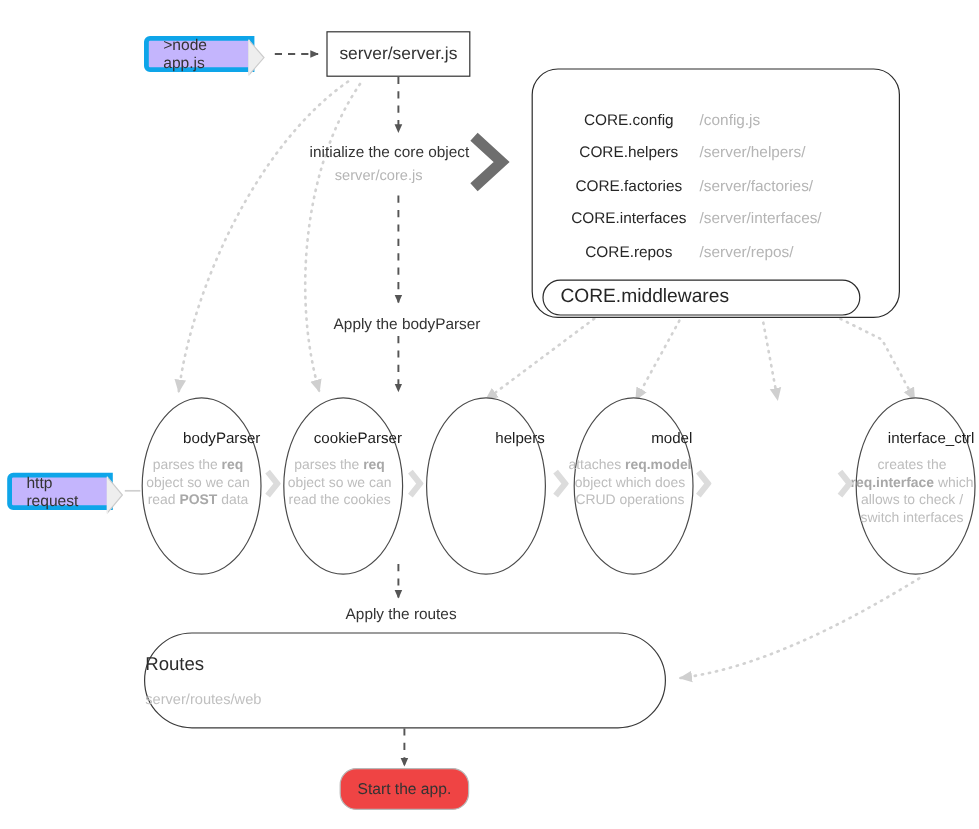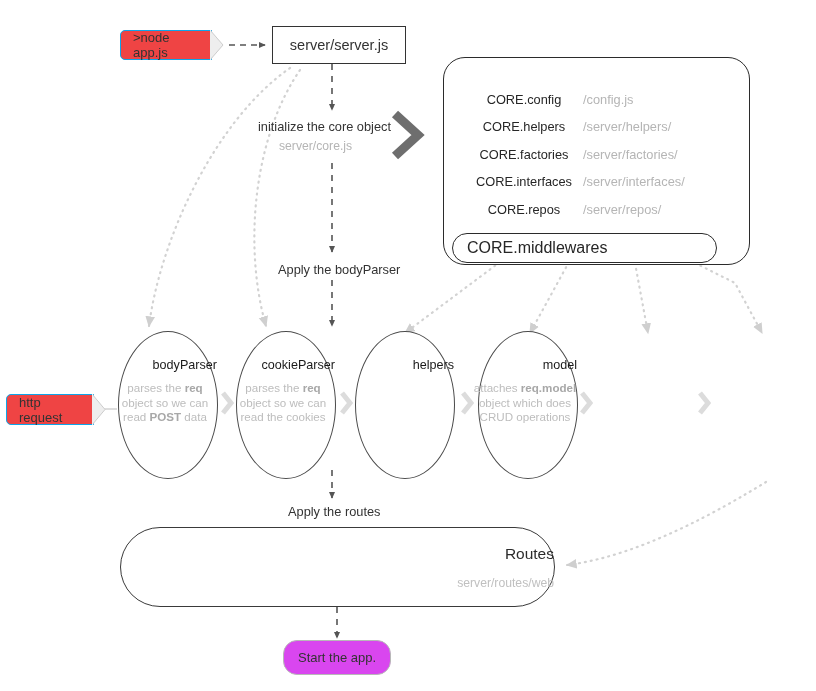--- a/index.html
+++ b/index.html
@@ -27,22 +27,22 @@
   #wires {
     position: absolute;
     left: 0; top: 0;
     width: 816px;
     height: 691px;
     pointer-events: none;
   }
 
   
   .pennant {
-    background: #ef4444;
-    border: 1px solid #0ea5e9;
+    background: #c4b5fd;
+    border: 4px solid #0ea5e9;
     color: #333333;
     font-size: 13px;
     display: flex;
     align-items: center;
     padding: 0 18px 0 12px;
     border-radius: 5px 0 0 5px;
     box-sizing: border-box;
   }
   .pennant-tip {
     position: absolute;
@@ -146,30 +146,30 @@
 
   
   .routes-box {
     position: absolute;
     border: 1.2px solid #3a3a3a;
     border-radius: 40px;
     background: #ffffff;
     box-sizing: border-box;
     display: flex;
     flex-direction: column;
-    align-items: flex-end;
+    align-items: flex-start;
     justify-content: center;
   }
   .routes-title { font-size: 15.5px; color: #2b2b2b; margin-bottom: 13px; }
   .routes-sub { font-size: 12.2px; color: #c0c0c0; }
 
   
   .start-pill {
     position: absolute;
-    background: #d946ef;
+    background: #ef4444;
     border: 1.2px solid #b8b8b8;
     border-radius: 14px;
     display: flex;
     align-items: center;
     justify-content: center;
     font-size: 13px;
     color: #333333;
     box-sizing: border-box;
   }
 </style>
@@ -220,21 +220,21 @@
   <div class="abs pennant" style="left:120px; top:30px; width:92px; height:30px;">
     <span>&gt;node app.js</span>
     <span class="pennant-tip">
       <svg width="15" height="30" viewBox="0 0 15 30">
         <path d="M 0 0 L 13 15 L 0 30 Z" fill="#eeeeee" stroke="#cccccc" stroke-width="1"></path>
         <line x1="0" y1="0" x2="0" y2="30" stroke="#eeeeee" stroke-width="2"></line>
       </svg>
     </span>
   </div>
 
-  <div class="abs rect-node" style="left:272px; top:26px; width:134px; height:38px;">
+  <div class="abs rect-node" style="left:272px; top:26px; width:120px; height:38px;">
     <span>server/server.js</span>
   </div>
 
   <div class="stage-label" style="left:258px; top:119px;">initialize the core object</div>
   <div class="stage-sub" style="left:279px; top:139px;">server/core.js</div>
 
   <div class="big-chevron" style="left:390px; top:110px;">
     <svg width="36" height="50" viewBox="0 0 36 50">
       <path d="M 5 4 L 28 25 L 5 46" fill="none" stroke="#6e6e6e" stroke-width="9" stroke-linecap="butt" stroke-linejoin="miter"></path>
     </svg>
@@ -288,20 +288,24 @@
     <div class="mw-title">cookieParser</div>
     <div class="mw-desc">parses the <b>req</b> object so we can read the cookies</div>
   </div>
   <div class="mw" style="left:355px; top:331px;">
     <div class="mw-title">helpers</div>
   </div>
   <div class="mw" style="left:478px; top:331px;">
     <div class="mw-title">model</div>
     <div class="mw-desc">attaches <b>req.model</b> object which does CRUD operations</div>
   </div>
+  <div class="mw" style="left:713px; top:331px;">
+    <div class="mw-title">interface_ctrl</div>
+    <div class="mw-desc">creates the <b>req.interface</b> which allows to check / switch interfaces</div>
+  </div>
 
   <div class="sep-chevron" style="left:220px; top:390px;">
     <svg width="14" height="26" viewBox="0 0 14 26">
         <path d="M 3 3 L 11 13 L 3 23" fill="none" stroke="#dcdcdc" stroke-width="5"></path>
       </svg>
   </div>
   <div class="sep-chevron" style="left:339px; top:390px;">
     <svg width="14" height="26" viewBox="0 0 14 26">
         <path d="M 3 3 L 11 13 L 3 23" fill="none" stroke="#dcdcdc" stroke-width="5"></path>
       </svg>

